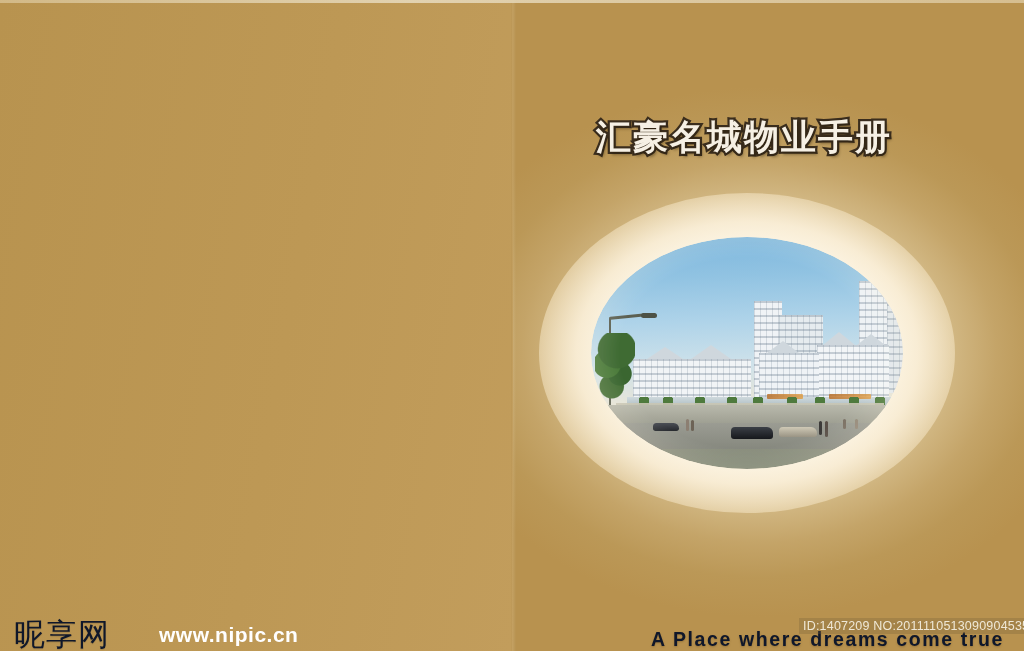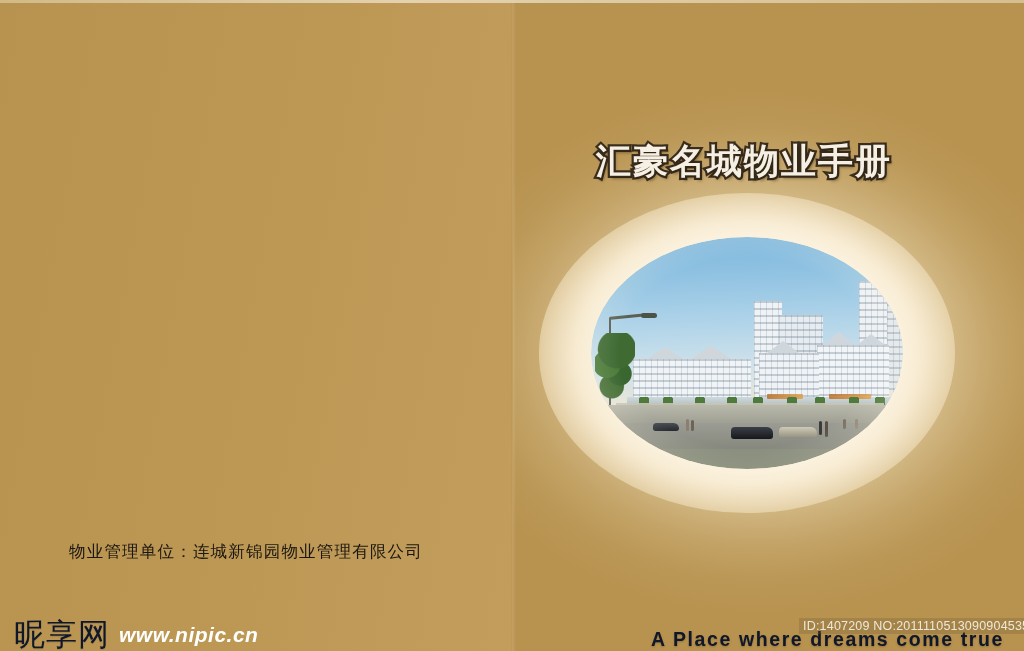--- a/index.html
+++ b/index.html
@@ -156,21 +156,20 @@
     left:596px; top:114px;
     z-index:20;
     font-size:35px;
     font-weight:bold;
     letter-spacing:2px;
     color:#f6f0e4;
     white-space:nowrap;
     -webkit-text-stroke:4.5px #3a2d1d;
     paint-order:stroke fill;
     text-shadow:2px 3px 3px rgba(40,28,12,.45);
-    margin-top:24px;
   }
 
   .back-title {
     position:absolute;
     left:163px; top:258px;
     z-index:20;
     font-size:45px;
     font-weight:bold;
     letter-spacing:3px;
     color:#fbf7ef;
@@ -225,22 +224,22 @@
     z-index:30;
     display:flex; align-items:center; gap:9px;
   }
   .wm-logo {
     font-size:31px; font-weight:normal;
     color:#0f172a; letter-spacing:1px;
     font-family:"DejaVu Sans","Liberation Sans",sans-serif;
     text-shadow:0 1px 1px rgba(0,0,0,.12);
   }
   .wm-url {
-    font-size:21px; font-weight:bold; font-style:italic;
-    color:#ffffff; letter-spacing:.5px;
+    font-size:21px; font-weight:bold; 
+    color:#ffffff; letter-spacing:.5px;margin-left:40px;
   }
   .wm-id {
     position:absolute;
     left:799px; top:618px;
     z-index:31;
     font-size:12.5px;
     color:#efe8d6;
     letter-spacing:.2px;
     white-space:nowrap;
     background:rgba(120,95,55,.30);
@@ -317,23 +316,20 @@
       <div class="person" style="left:234px;bottom:32px;height:16px;background:#5a5048;"></div>
       <div class="person" style="left:252px;bottom:40px;height:10px;background:#7a6f62;"></div>
       <div class="person" style="left:264px;bottom:40px;height:10px;background:#938777;"></div>
     </div>
   </div>
 
   <div class="manual-title">汇豪名城物业手册</div>
 
 
   <div class="credits">
-    <div>
-      <span class="lbl">物业管理单位：</span><span>连城新锦园物业管理有限公司</span>
-    </div>
   </div>
 
   <div class="slogan-en">A Place where dreams come true</div>
 
   <div class="wm-left">
     <span class="wm-logo">昵享网</span>
     <span class="wm-url">www.nipic.cn</span>
   </div>
   <div class="wm-id">ID:1407209 NO:20111105130909045350</div>
 

